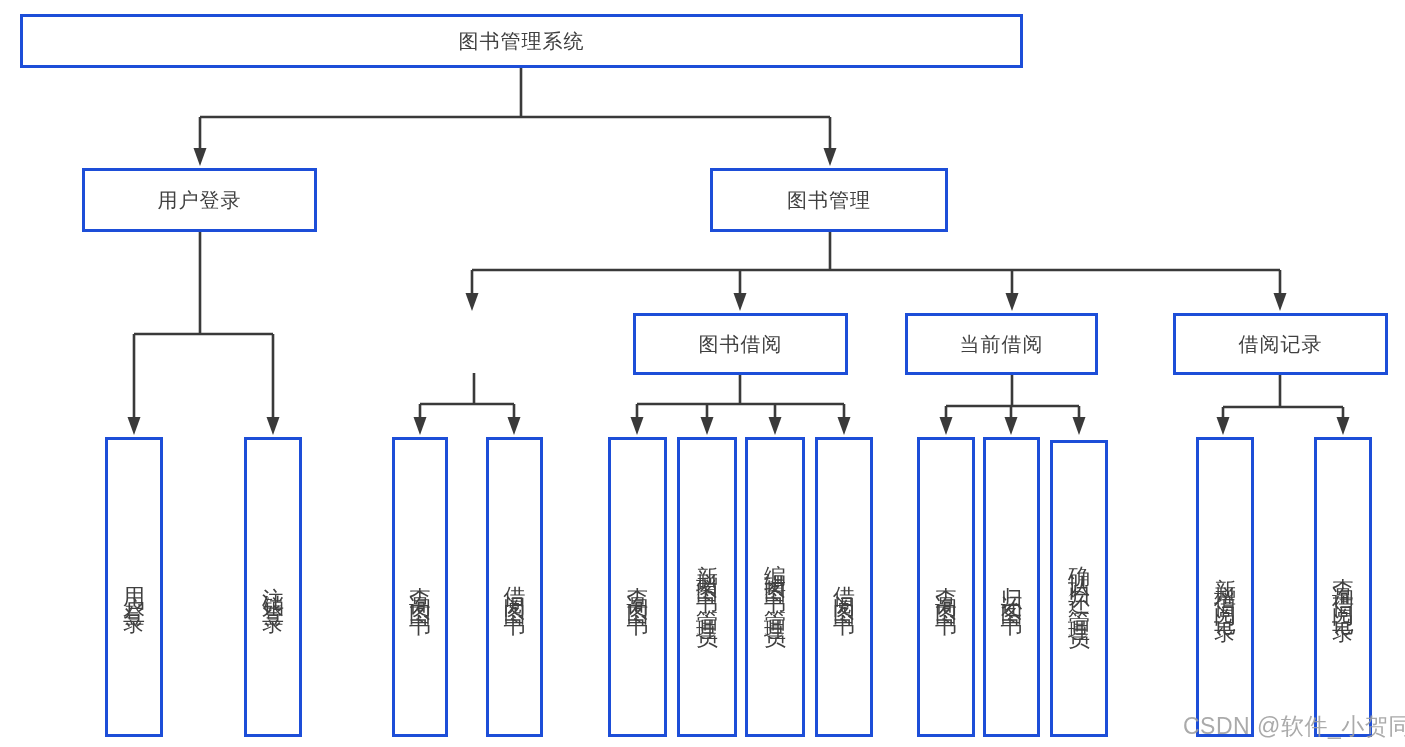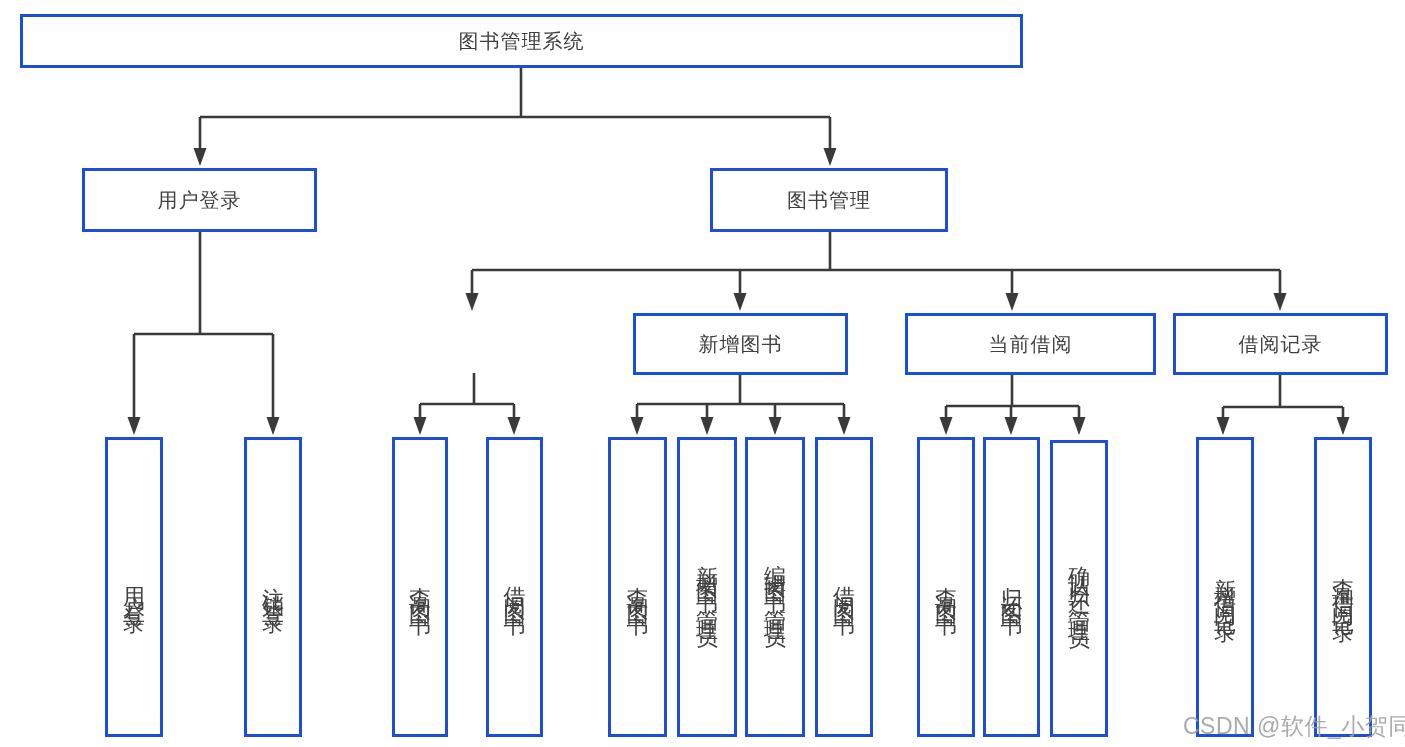--- a/index.html
+++ b/index.html
@@ -91,23 +91,23 @@
   </div>
 
   <div class="node hnode" style="left:82px; top:168px; width:235px; height:64px;">
     <span>用户登录</span>
   </div>
   <div class="node hnode" style="left:710px; top:168px; width:238px; height:64px;">
     <span>图书管理</span>
   </div>
 
   <div class="node hnode" style="left:633px; top:313px; width:215px; height:62px;">
-    <span>新增图书</span>
+    <span>图书借阅</span>
   </div>
-  <div class="node hnode" style="left:905px; top:313px; width:251px; height:62px;text-align:center;">
+  <div class="node hnode" style="left:905px; top:313px; width:193px; height:62px;text-align:center;">
     <span>当前借阅</span>
   </div>
   <div class="node hnode" style="left:1173px; top:313px; width:215px; height:62px;">
     <span>借阅记录</span>
   </div>
 
   <div class="node vnode" style="left:105px; top:437px; width:58px; height:300px;">
     <span class="vtext">用户登录</span>
   </div>
   <div class="node vnode" style="left:244px; top:437px; width:58px; height:300px;">

